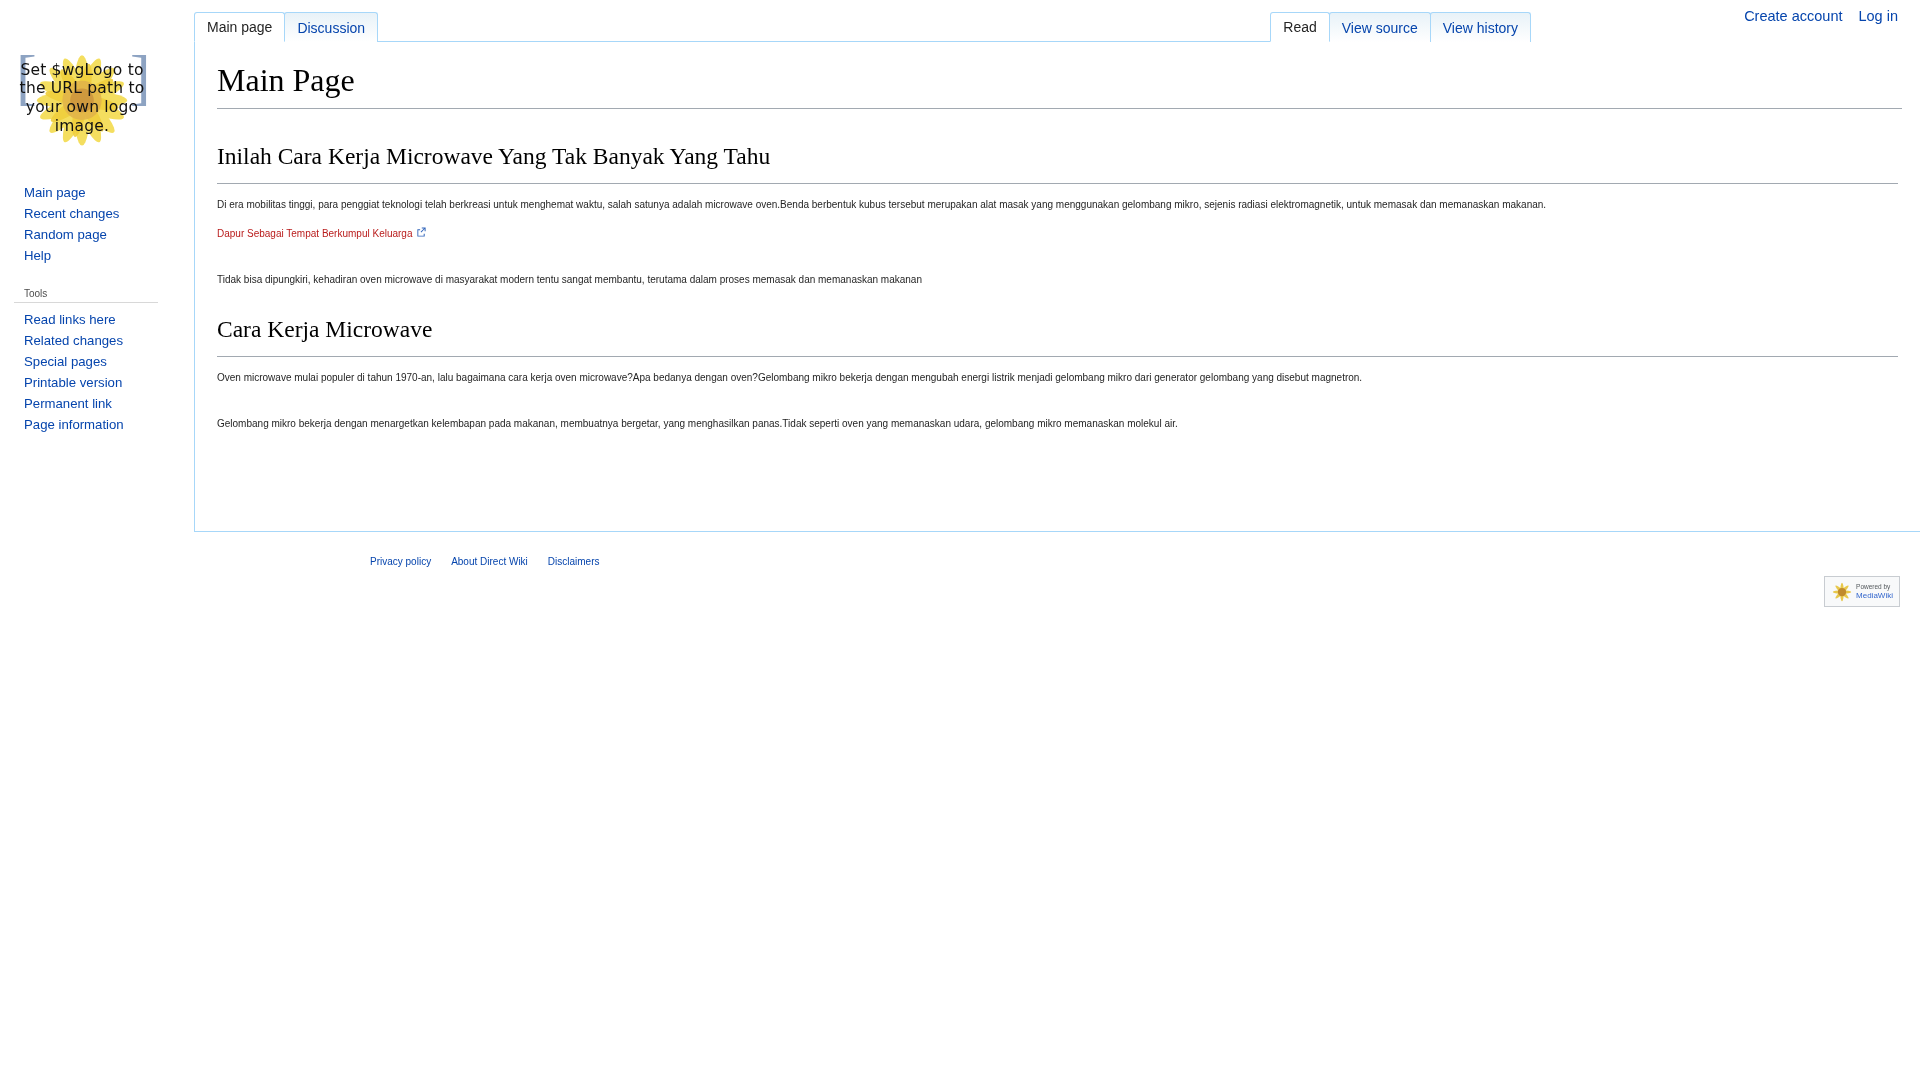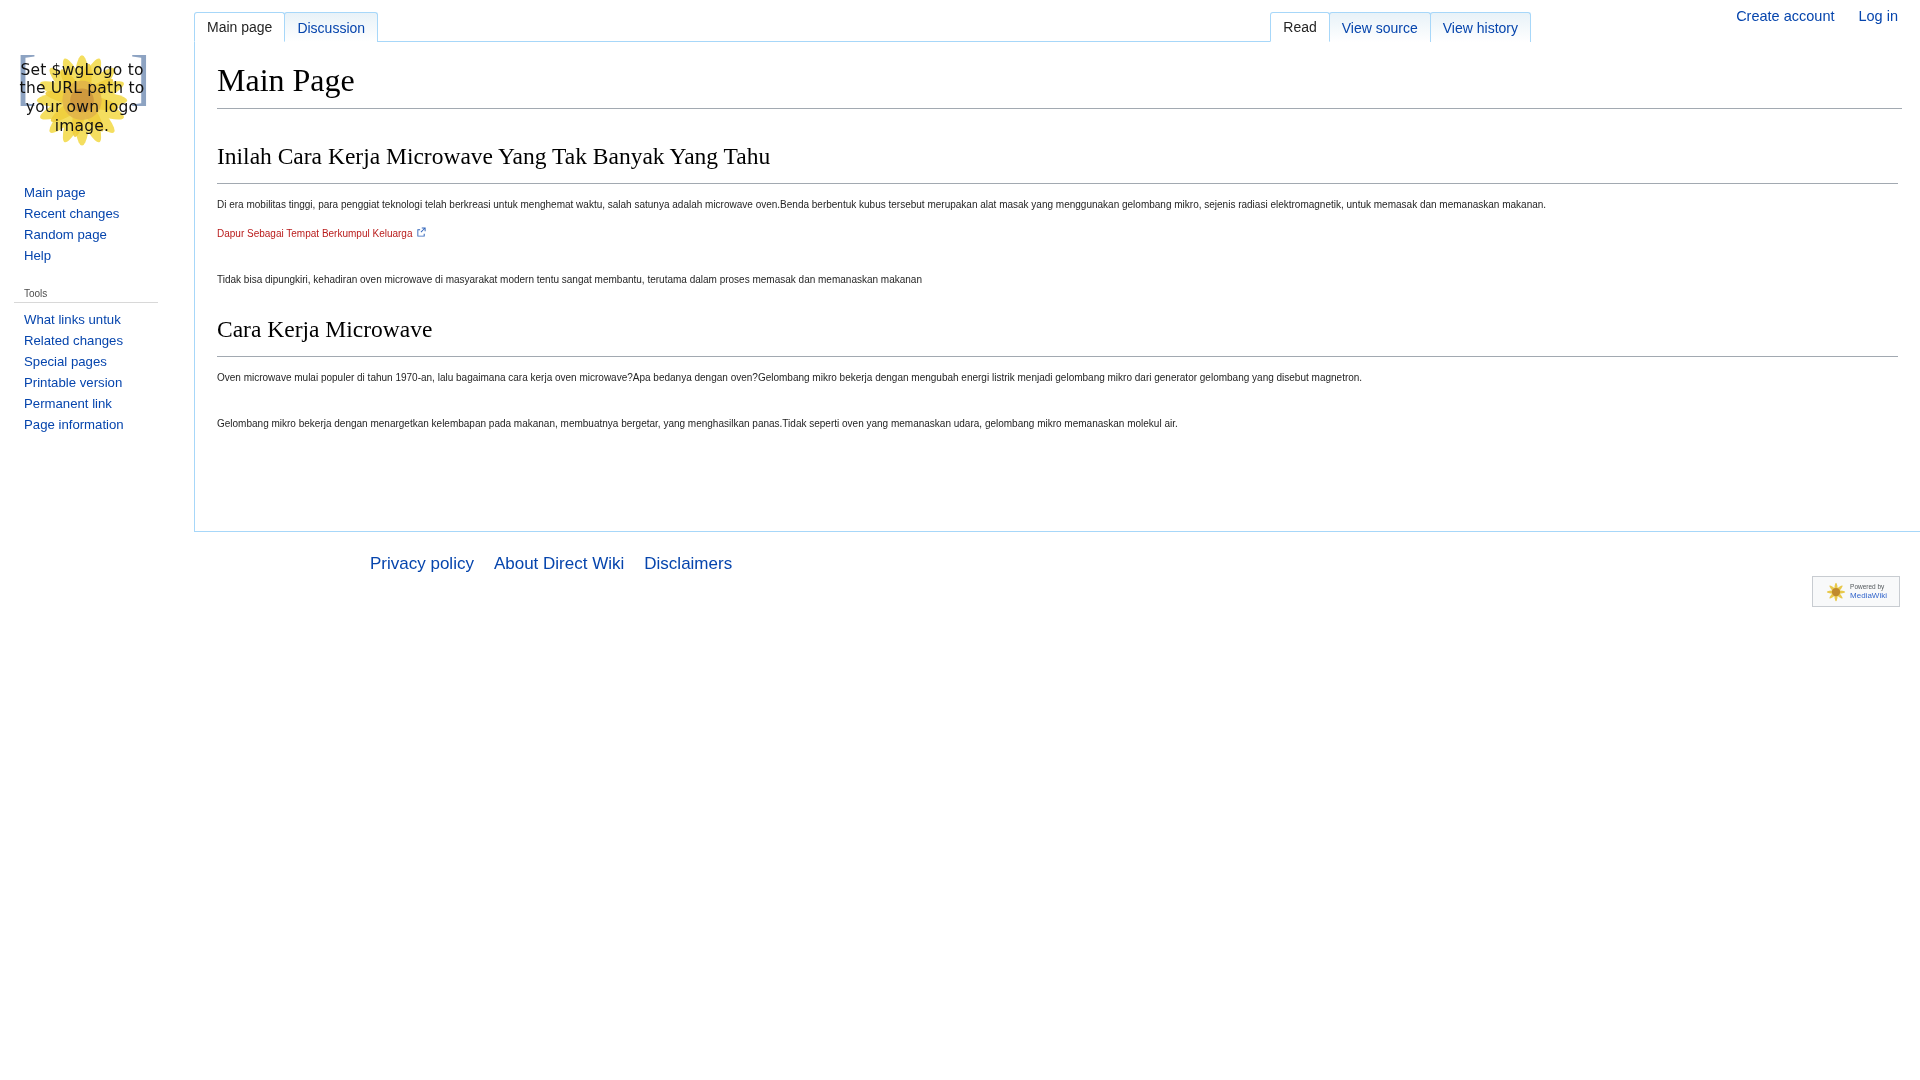--- a/index.html
+++ b/index.html
@@ -15,21 +15,21 @@
   a { color: #0b0080; text-decoration: none; }
 
   
   #personal-tools {
     position: absolute;
     top: 8px; right: 22px;
     display: flex; gap: 16px;
     font-size: 14.5px;
     z-index: 40;
   }
-  #personal-tools a { color: #0645ad; margin-left: 8px; }
+  #personal-tools a { color: #0645ad; }
 
   
   #panel {
     position: absolute;
     left: 0; top: 0;
     width: 176px;
     padding-top: 18px;
   }
   #logo-box {
     width: 160px; height: 160px;
@@ -205,27 +205,27 @@
     font-size: 12.5px;
     color: #252525;
   }
   #footer-info { margin: 0; padding: 0; line-height: 1.5; }
   #footer-places {
     list-style: none;
     display: flex;
     gap: 20px;
     margin: 18px 0 0 0; padding: 0;
   }
-  #footer-places li a { color: #0645ad; font-size: 17px; }
+  #footer-places li a { color: #0645ad; font-size: 10px; }
   #footer-icons {
     position: absolute;
     right: 20px; top: 22px;
   }
   .poweredby {
-    width: 88px; height: 31px;
+    width: 76px; height: 31px;
     border: 1px solid #c8ccd1;
     background: #f8f9fa;
     display: flex; align-items: center; justify-content: center;
     gap: 3px;
     padding: 0 15px;
   }
   .pb-text {
     font-size: 6.5px;
     line-height: 1.25;
     color: #54595d;
@@ -288,21 +288,21 @@
       <li><a href="#">Main page</a></li>
       <li><a href="#">Recent changes</a></li>
       <li><a href="#">Random page</a></li>
       <li><a href="#">Help</a></li>
     </ul>
   </div>
 
   <div class="portal">
     <h3>Tools</h3>
     <ul>
-      <li><a href="#">What links untuk</a></li>
+      <li><a href="#">Read links here</a></li>
       <li><a href="#">Related changes</a></li>
       <li><a href="#">Special pages</a></li>
       <li><a href="#">Printable version</a></li>
       <li><a href="#">Permanent link</a></li>
       <li><a href="#">Page information</a></li>
     </ul>
   </div>
 </div>
 
 <div id="right-wrap">

